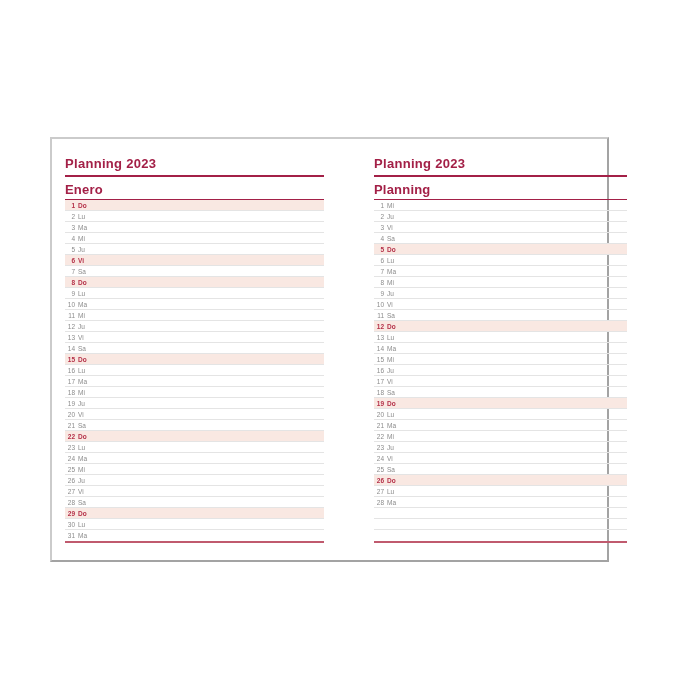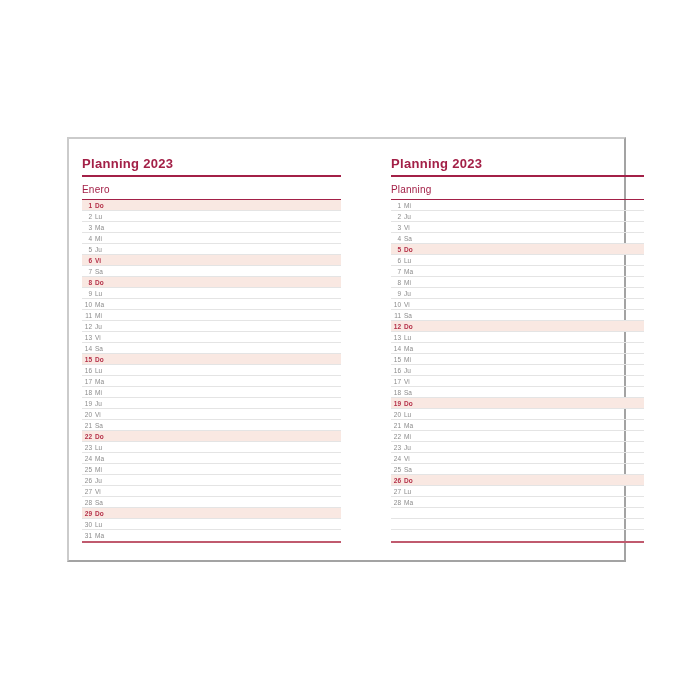--- a/index.html
+++ b/index.html
@@ -11,21 +11,21 @@
     --bottom-rule:#c05a6e;
     --page-border-light:#cbcbcb;
     --page-border-dark:#a3a3a3;
   }
   *{margin:0;padding:0;box-sizing:border-box;}
   html,body{width:700px;height:700px;background:#ffffff;overflow:hidden;}
   body{font-family:"Liberation Sans", sans-serif;position:relative;}
 
   .spread{
     position:absolute;
-    left:67px; top:137px;
+    left:50px; top:137px;
     width:559px; height:425px;
     background:#ffffff;
     border:2px solid;
     border-color:var(--page-border-light) var(--page-border-dark) var(--page-border-dark) var(--page-border-light);
   }
 
   .page{position:absolute;top:0;bottom:0;}
   .page.left{left:13px;width:259px;}
   .page.right{left:322px;width:253px;}
 
@@ -37,22 +37,22 @@
     letter-spacing:0.3px;
     line-height:13px;
   }
   .title-rule{
     height:2px;
     background:var(--crimson);
     margin-top:5px;
   }
   .month-name{
     margin-top:8px;
-    font-size:10px;
-    font-weight:normal;
+    font-size:13px;
+    font-weight:bold;
     color:var(--crimson);
     line-height:10px;
     letter-spacing:0.2px;
   }
   .rows{
     margin-top:4px;
     border-top:1px solid var(--crimson);
     border-bottom:2px solid var(--bottom-rule);
   }
   .row{

